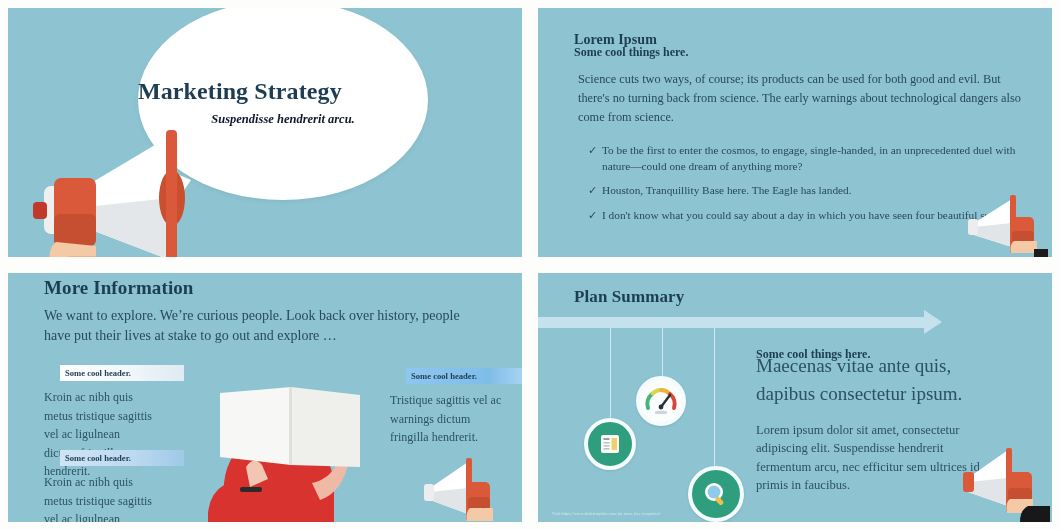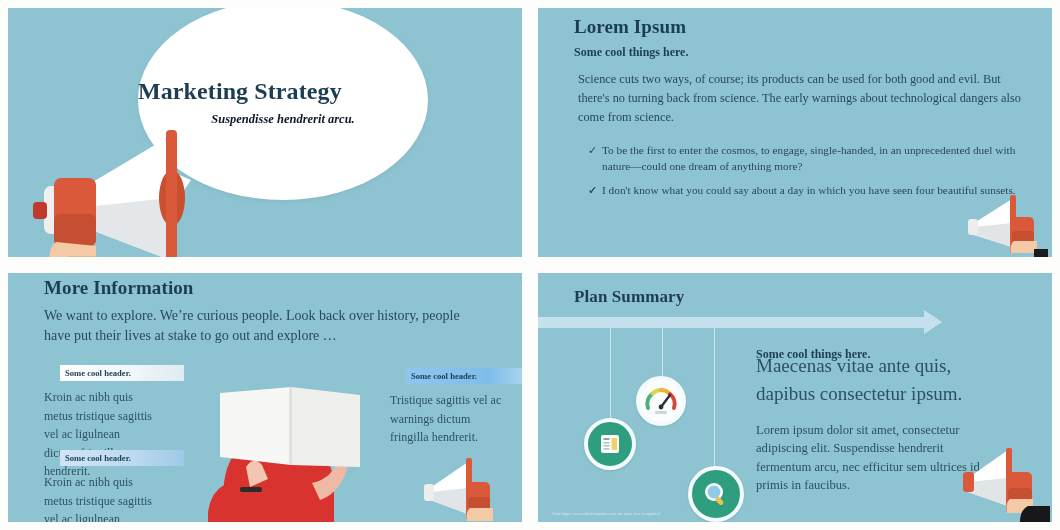--- a/index.html
+++ b/index.html
@@ -57,21 +57,21 @@
     position: absolute; left: 130px; top: 70px; width: 290px;
     text-align: left; font-size: 24px; line-height: 1.1;
   }
   .s1-sub {
     position: absolute; left: 130px; top: 104px; width: 290px;
     text-align: center; font-size: 12.5px; font-style: italic;
     color: #0f172a; font-weight: bold;
   }
 
   
-  .s2-title { position: absolute; left: 36px; top: 8px; font-size: 19px; }
+  .s2-title { position: absolute; left: 36px; top: 24px; font-size: 14px; }
   .s2-lead  { position: absolute; left: 36px; top: 37px; font-size: 12px;
               font-weight: bold; color: #1d3d52; }
   .s2-para  { position: absolute; left: 40px; top: 62px; width: 456px;
               font-size: 12.3px; line-height: 1.55; color: #27495c; }
   .s2-list  { position: absolute; left: 50px; top: 135px; width: 440px; }
   .s2-list li {
     list-style: none; position: relative;
     padding-left: 14px; margin-bottom: 9px;
     font-size: 11.3px; line-height: 1.38; color: #27495c;
   }
@@ -160,20 +160,21 @@
       <div class="s2-lead">Some cool things here.</div>
       <div class="s2-para body-txt">Science cuts two ways, of course; its products can be used for both good and evil. But there's no turning back from science. The early warnings about technological dangers also come from science.</div>
 
       <ul class="s2-list">
         <li>
           <span class="tick">✓</span>
           <span>To be the first to enter the cosmos, to engage, single-handed, in an unprecedented duel with nature—could one dream of anything more?</span>
         </li>
         <li>
           <span class="tick">✓</span>
+          <span>Houston, Tranquillity Base here. The Eagle has landed.</span>
         </li>
         <li>
           <span class="tick">✓</span>
           <span>I don't know what you could say about a day in which you have seen four beautiful sunsets.</span>
         </li>
       </ul>
 
       <svg style="position:absolute;right:4px;bottom:-2px;width:88px;height:66px;" viewBox="0 0 88 66">
         <path d="M14 30 L52 6 L52 54 L14 42 Z" fill="#ffffff"></path>
         <path d="M14 34 L52 30 L52 54 L14 42 Z" fill="#e2e5e7"></path>

